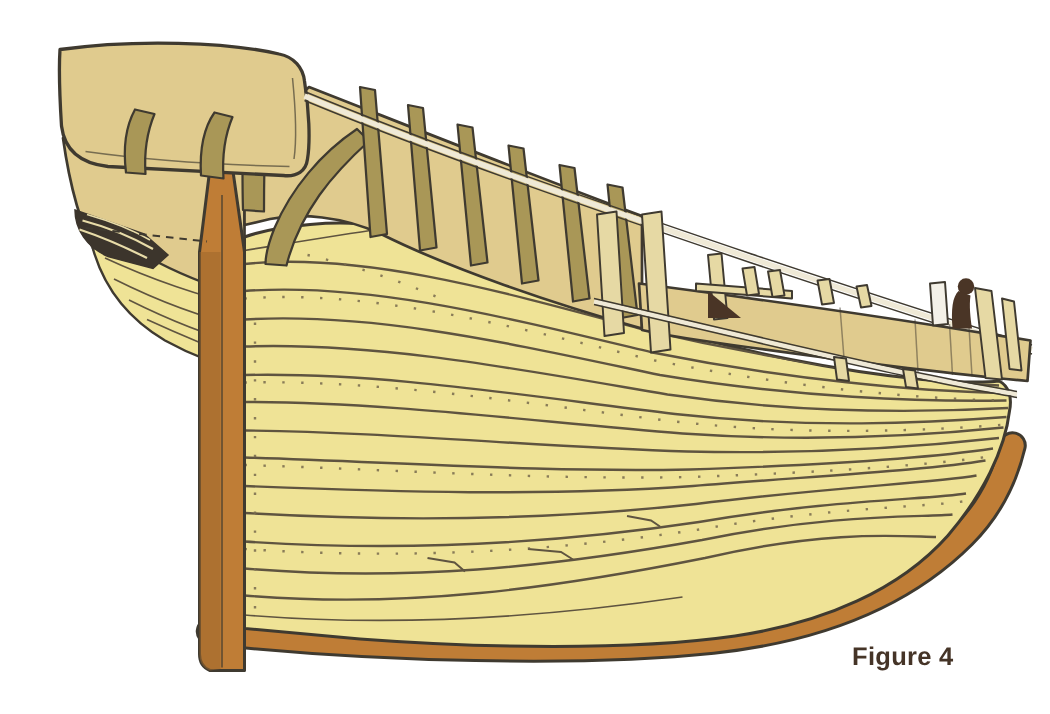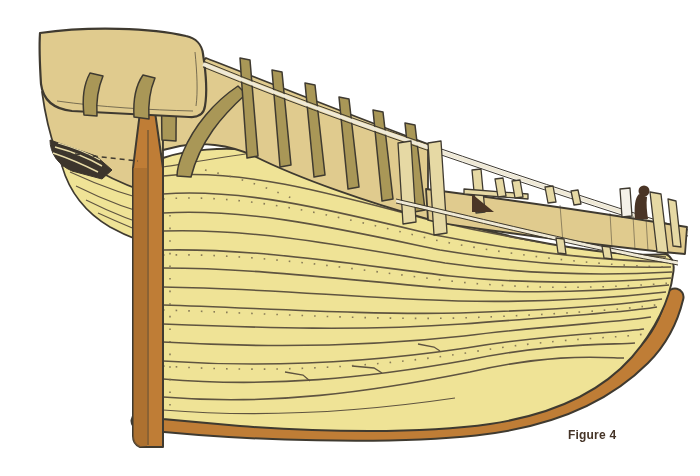--- a/index.html
+++ b/index.html
@@ -34,21 +34,21 @@
   .dark-bit    { fill: var(--color-dark-detail, #4a3526); stroke: none; }
   .beak        { fill: #3c352c; stroke: #3c352c; stroke-width: 1; }
   .beak-stripe { fill: none; stroke: #e8dca8; stroke-width: 1.5; }
   .dashline    { fill: none; stroke: var(--color-outline, #3f3a30); stroke-width: 1.4; stroke-dasharray: 5 4; }
   .band-seam   { fill: none; stroke: var(--color-outline, #3f3a30); stroke-width: 1; opacity: .5; }
 
   .caption {
     position: absolute;
     left: 568px;
     top: 428px;
-    font-size: 12px;
+    font-size: 17px;
     font-weight: bold;
     color: var(--color-caption, #453427);
     letter-spacing: .2px;
   }
 </style>
 </head>
 <body>
 
 <div id="stage">
   <svg width="700" height="476" viewBox="0 0 700 476" aria-label="boat construction drawing">

